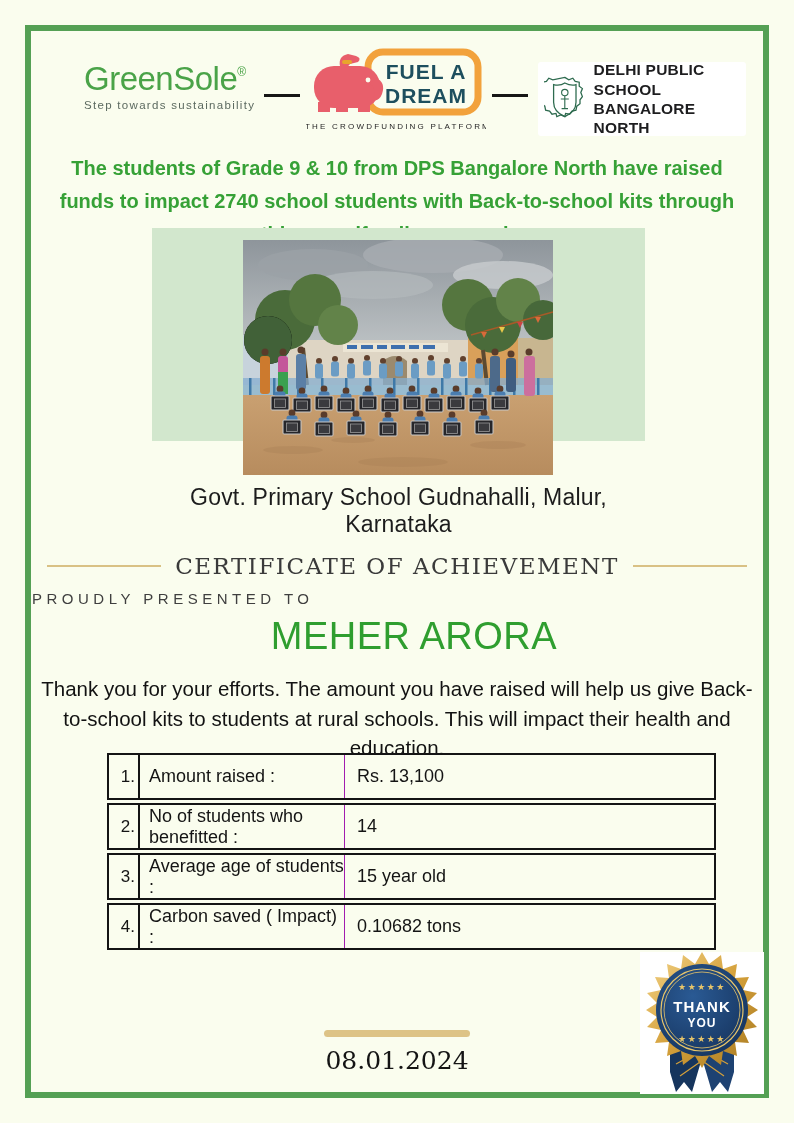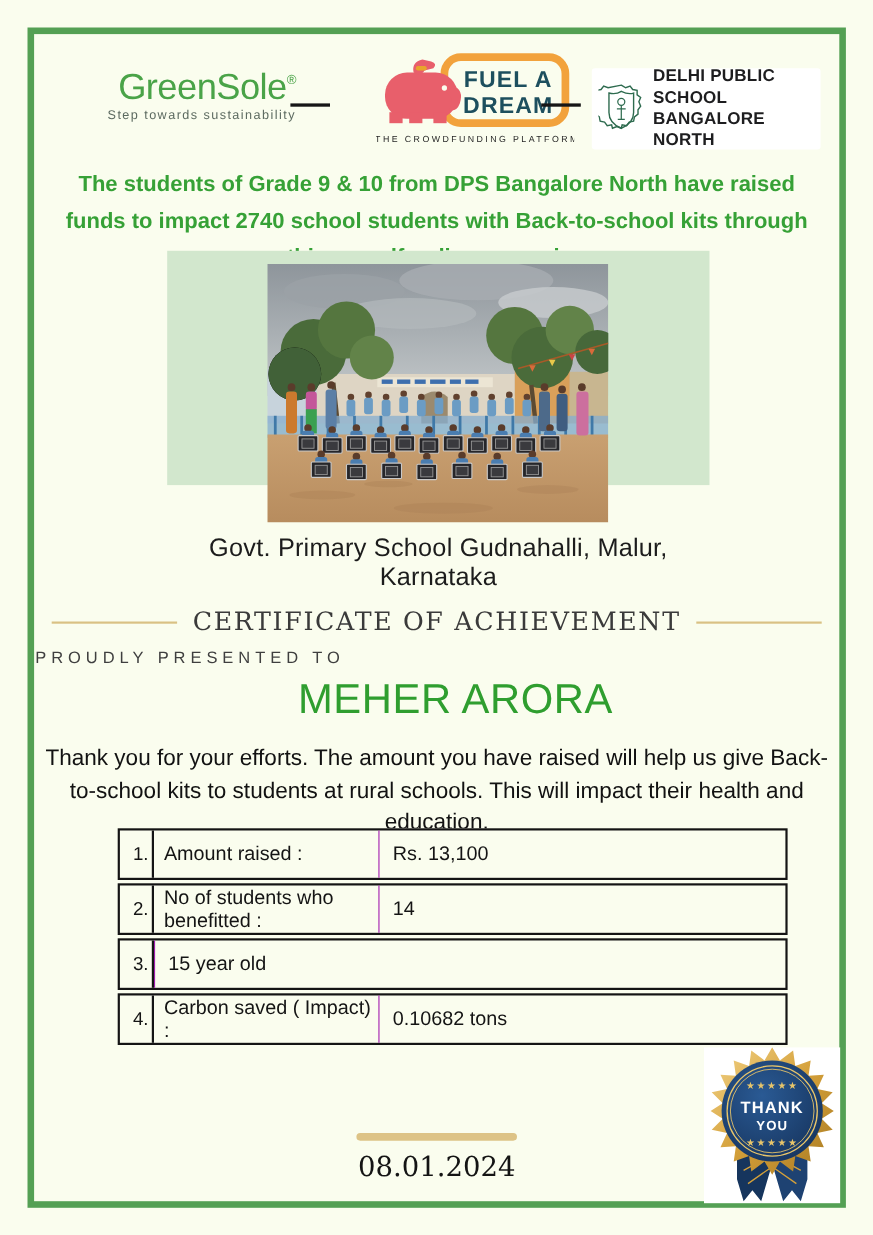--- a/index.html
+++ b/index.html
@@ -1,26 +1,26 @@
 <!DOCTYPE html>
 <html><head>
 <meta charset="utf-8">
 <style>
   html,body{margin:0;padding:0;background:#fafdee;}
   .page{position:relative;width:794px;height:1123px;margin:0 auto;background:#fafdee;
         font-family:"Liberation Sans",sans-serif;overflow:hidden;}
   .frame{position:absolute;left:25px;top:25px;right:25px;bottom:25px;border:6px solid #54a054;}
 
   
-  .greensole{position:absolute;left:84px;top:62px;width:185px;text-align:right;}
+  .greensole{position:absolute;left:84px;top:62px;width:185px;}
   .gs-word{font-family:"Liberation Sans",sans-serif;font-weight:300;font-size:33px;color:#4aa348;letter-spacing:-.5px;line-height:1;}
   .gs-reg{font-size:12px;vertical-align:14px;color:#4aa348;}
   .gs-tag{margin-top:4px;font-size:11.5px;letter-spacing:1.3px;color:#5c6a60;}
   .logo-dash{position:absolute;top:94px;width:36px;height:3px;background:#161616;}
-  .fad{position:absolute;left:306px;top:44px;width:180px;height:92px;margin-left:36px;}
+  .fad{position:absolute;left:306px;top:44px;width:180px;height:92px;}
   .dps-card{position:absolute;left:538px;top:62px;width:208px;height:74px;background:#ffffff;border-radius:3px;
             display:flex;align-items:center;gap:8px;padding:0 6px;box-sizing:border-box;}
   .dps-text{font-weight:bold;font-size:15.5px;line-height:1.25;color:#1d1d1f;letter-spacing:.2px;}
 
   .intro{position:absolute;left:56px;top:152px;width:682px;text-align:center;
          font-size:20px;font-weight:bold;color:#36a136;line-height:1.65;}
 
   .photo-box{position:absolute;left:152px;top:228px;width:493px;height:213px;background:#d2e7cd;}
   .photo{position:absolute;left:91px;top:12px;width:310px;height:235px;display:block;}
   .caption{position:absolute;left:0;top:256px;width:100%;text-align:center;
@@ -251,20 +251,21 @@
       <div class="t-label">Amount raised :</div>
       <div class="t-value">Rs. 13,100</div>
     </div>
     <div class="t-row">
       <div class="t-num">2.</div>
       <div class="t-label">No of students who benefitted :</div>
       <div class="t-value">14</div>
     </div>
     <div class="t-row">
       <div class="t-num">3.</div>
+      <div class="t-label">Average age of students :</div>
       <div class="t-value">15 year old</div>
     </div>
     <div class="t-row">
       <div class="t-num">4.</div>
       <div class="t-label">Carbon saved ( Impact) :</div>
       <div class="t-value">0.10682 tons</div>
     </div>
   </div>
 
   <div class="badge">

